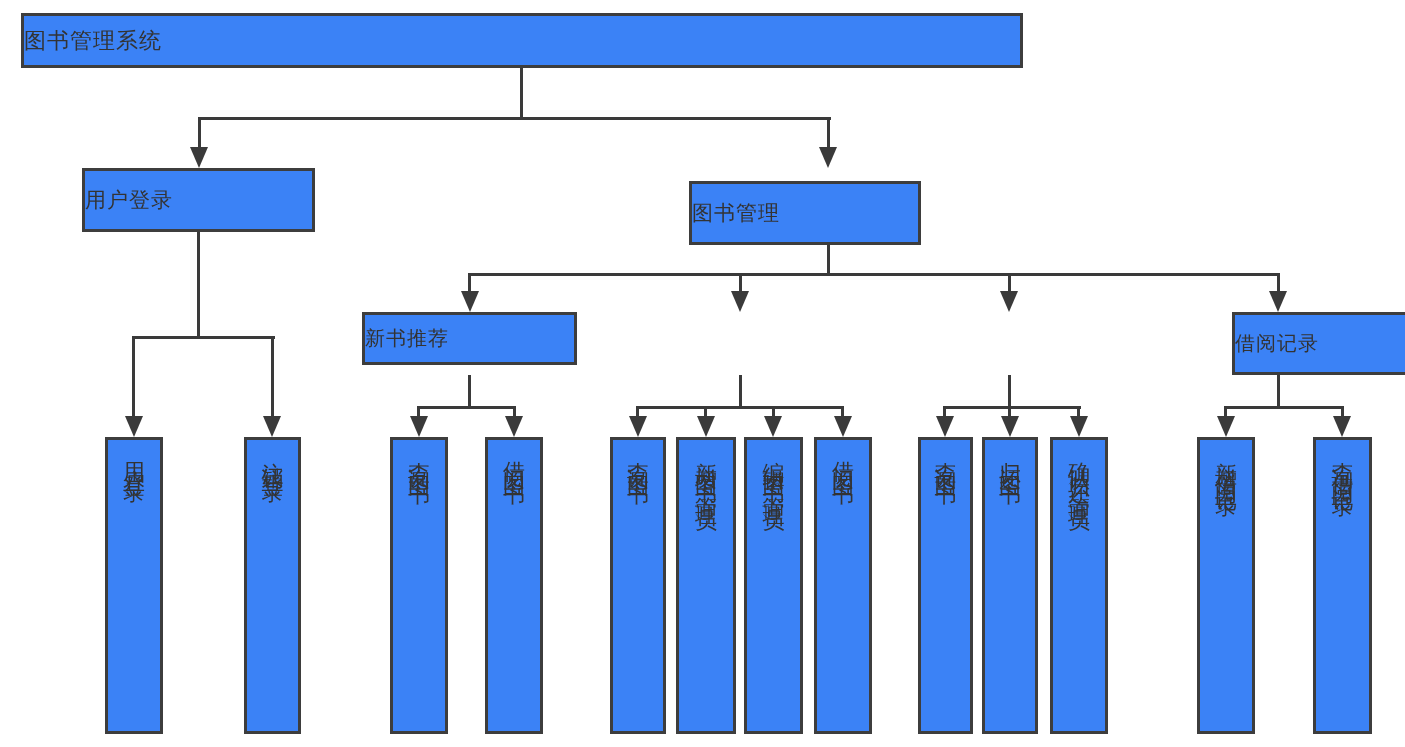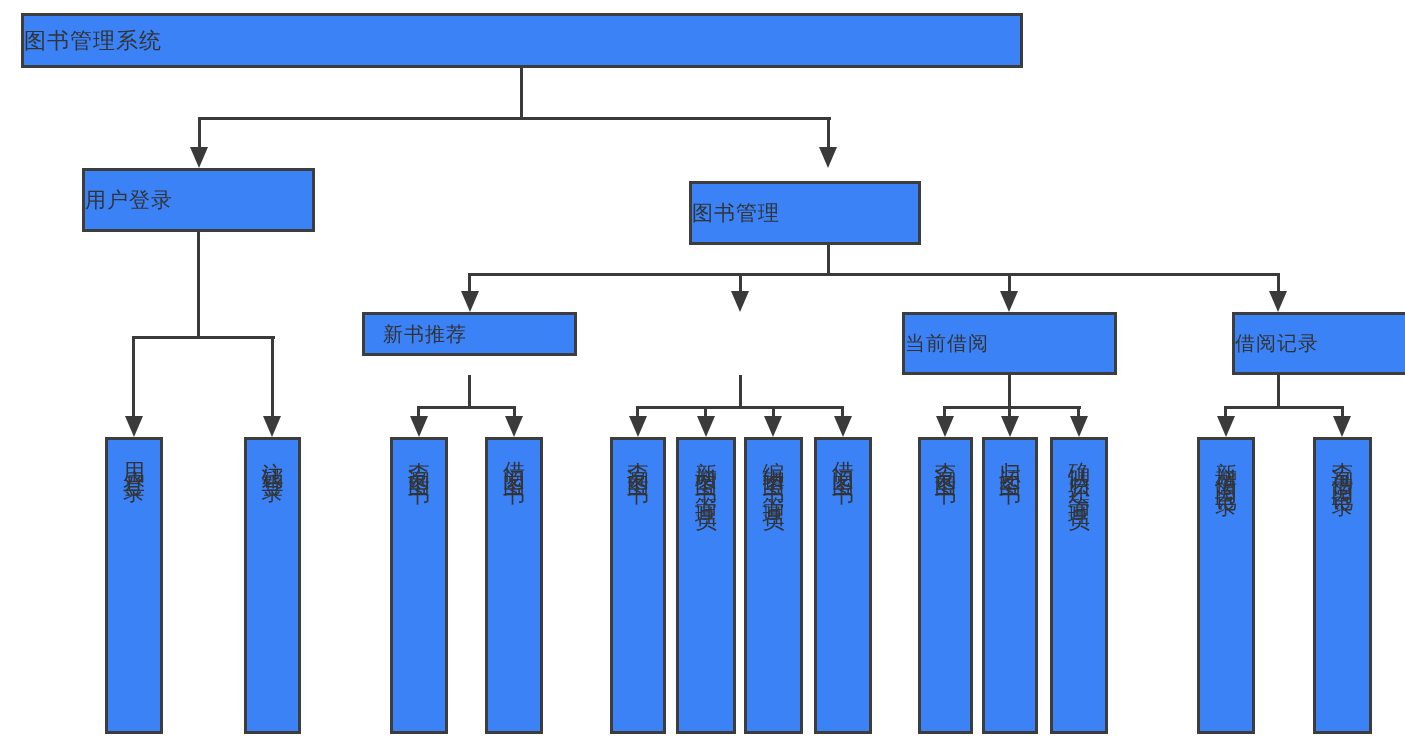--- a/index.html
+++ b/index.html
@@ -74,28 +74,25 @@
   </div>
 
   <div class="box lvl2-box" style="left:82px; top:168px; width:233px; height:64px;">
     <span>用户登录</span>
   </div>
 
   <div class="box lvl2-box" style="left:689px; top:168px; width:232px; height:64px;margin-top:13px;">
     <span>图书管理</span>
   </div>
 
-  <div class="box lvl3-box" style="left:362px; top:312px; width:215px; height:44px;padding-left:18px;">
+  <div class="box lvl3-box" style="left:362px; top:312px; width:215px; height:53px;">
     <span>新书推荐</span>
   </div>
 
 
-  <div class="box lvl3-box" style="left:902px; top:312px; width:215px; height:63px;">
-    <span>当前借阅</span>
-  </div>
 
   <div class="box lvl3-box" style="left:1232px; top:312px; width:213px; height:63px;">
     <span>借阅记录</span>
   </div>
 
   <div class="box leaf" style="left:105px; top:437px; width:58px; height:297px;">
     <span>用户登录</span>
   </div>
 
   <div class="box leaf" style="left:244px; top:437px; width:57px; height:297px;">

